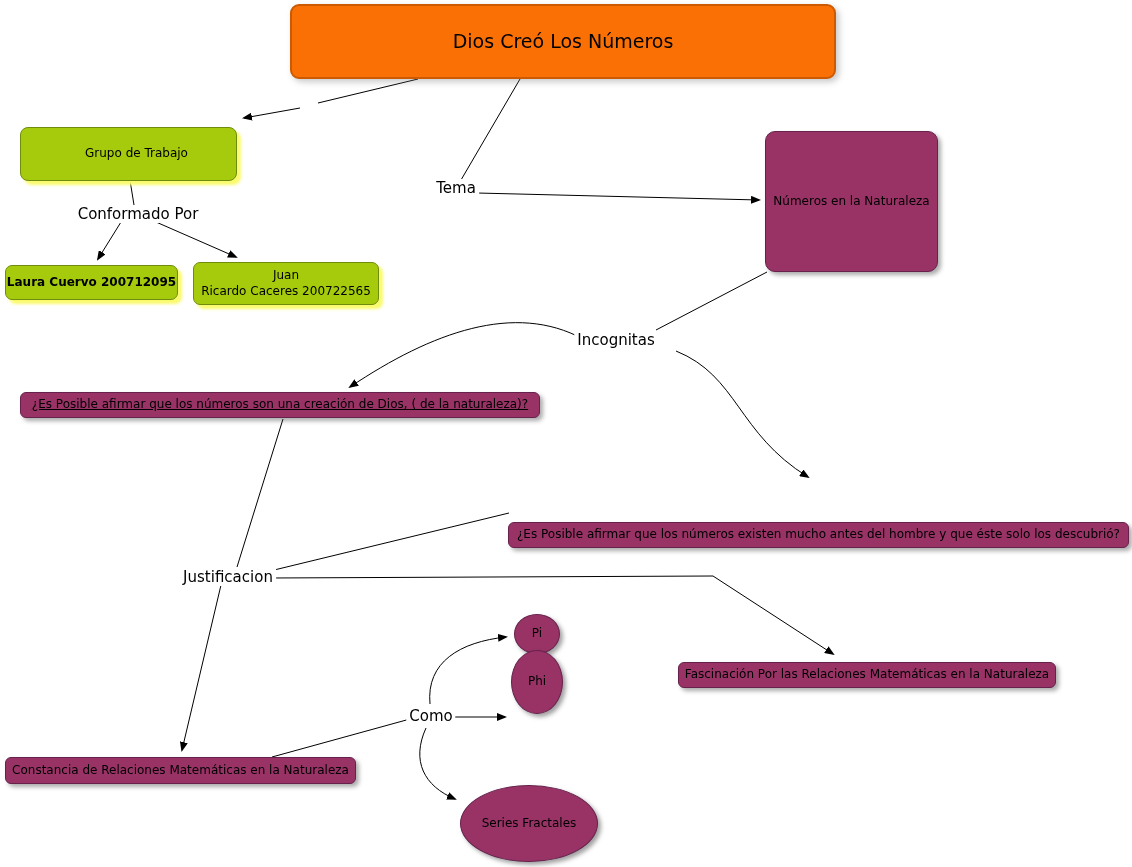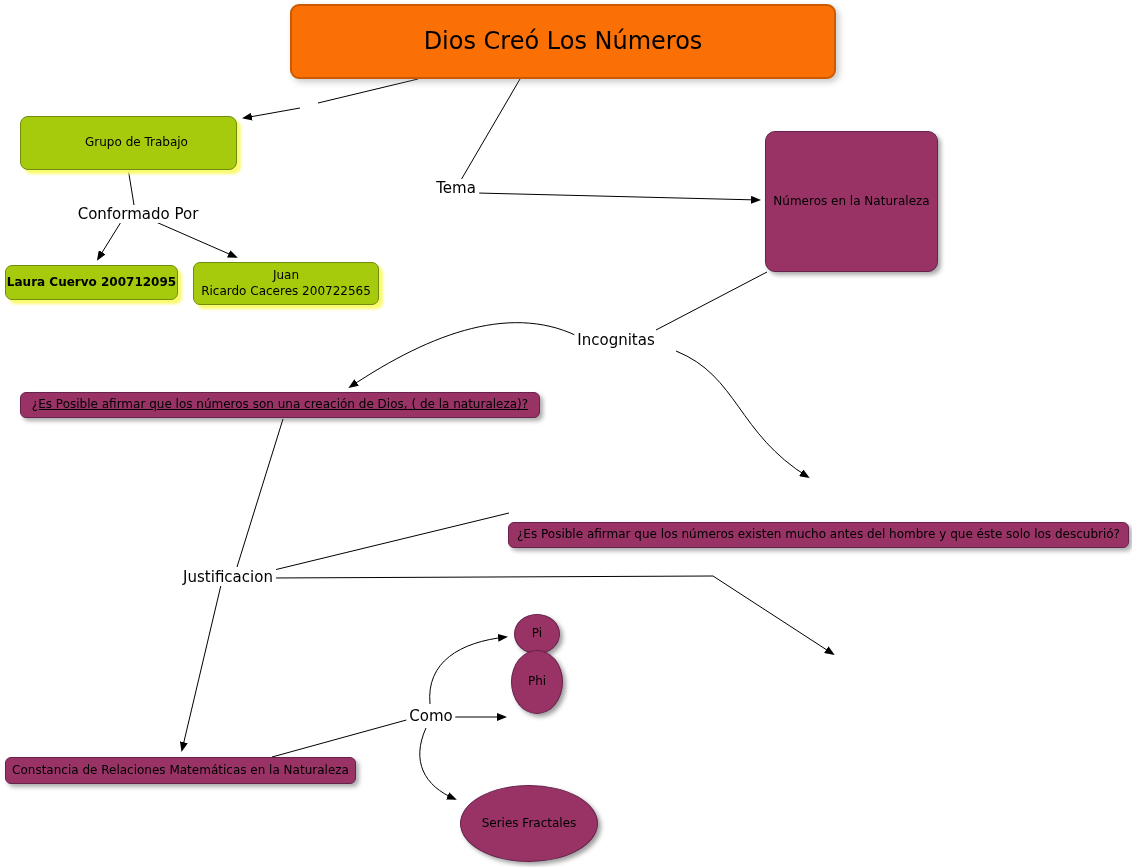--- a/index.html
+++ b/index.html
@@ -37,27 +37,27 @@
     background:var(--group-fill,#a5cb0c);
     border:1px solid var(--group-border,#6f8c0f);
     border-radius:8px;
     box-shadow:4px 4px 3px var(--group-glow,#fafa6e);
   }
   .rect-orange {
     background:var(--title-fill,#fb7005);
     border:2px solid var(--title-border,#cc5a00);
     border-radius:9px;
     box-shadow:3px 3px 6px rgba(120,120,120,0.4);
-    font-size:24px;
+    font-size:19px;
   }
   .multiline { white-space:pre-line; }
 
   
   #n-title        { left:290px; top:4px;   width:546px; height:75px; }
-  #n-grupo        { left:20px;  top:116px; width:217px; height:54px;padding-left:16px; }
+  #n-grupo        { left:20px;  top:127px; width:217px; height:54px;padding-left:16px; }
   #n-laura        { left:5px;   top:265px; width:173px; height:35px; border-radius:7px;font-weight:bold; }
   #n-juan         { left:193px; top:262px; width:186px; height:43px; border-radius:7px; }
   #n-naturaleza   { left:765px; top:131px; width:173px; height:141px; border-radius:10px; }
   #n-pregunta1    { left:20px;  top:392px; width:520px; height:26px;text-decoration:underline; }
   #n-pregunta2    { left:508px; top:487px; width:621px; height:26px;margin-top:35px; }
   #n-fascinacion  { left:678px; top:662px; width:378px; height:26px; }
   #n-constancia   { left:5px;   top:757px; width:351px; height:27px; }
   #n-pi           { left:514px; top:614px; width:46px;  height:40px; }
   #n-phi          { left:511px; top:650px; width:52px;  height:64px; }
   #n-fractales    { left:460px; top:785px; width:138px; height:77px; }
@@ -108,20 +108,21 @@
   <div id="n-title" class="concept rect-orange">Dios Creó Los Números</div>
 
   <div id="n-grupo" class="concept rect-green">Grupo de Trabajo</div>
   <div id="n-laura" class="concept rect-green">Laura Cuervo 200712095</div>
   <div id="n-juan" class="concept rect-green multiline">Juan
 Ricardo Caceres 200722565</div>
 
   <div id="n-naturaleza" class="concept rect-purple">Números en la Naturaleza</div>
   <div id="n-pregunta1" class="concept rect-purple">¿Es Posible afirmar que los números son una creación de Dios, ( de la naturaleza)?</div>
   <div id="n-pregunta2" class="concept rect-purple">¿Es Posible afirmar que los números existen mucho antes del hombre y que éste solo los descubrió?</div>
+  <div id="n-fascinacion" class="concept rect-purple">Fascinación Por las Relaciones Matemáticas en la Naturaleza</div>
   <div id="n-constancia" class="concept rect-purple">Constancia de Relaciones Matemáticas en la Naturaleza</div>
 
   <div id="n-pi" class="concept ellipse">Pi</div>
   <div id="n-phi" class="concept ellipse">Phi</div>
   <div id="n-fractales" class="concept ellipse">Series Fractales</div>
 
   <div id="l-conformado" class="link-label">Conformado Por</div>
   <div id="l-tema" class="link-label">Tema</div>
   <div id="l-incognitas" class="link-label">Incognitas</div>
   <div id="l-justificacion" class="link-label">Justificacion</div>

